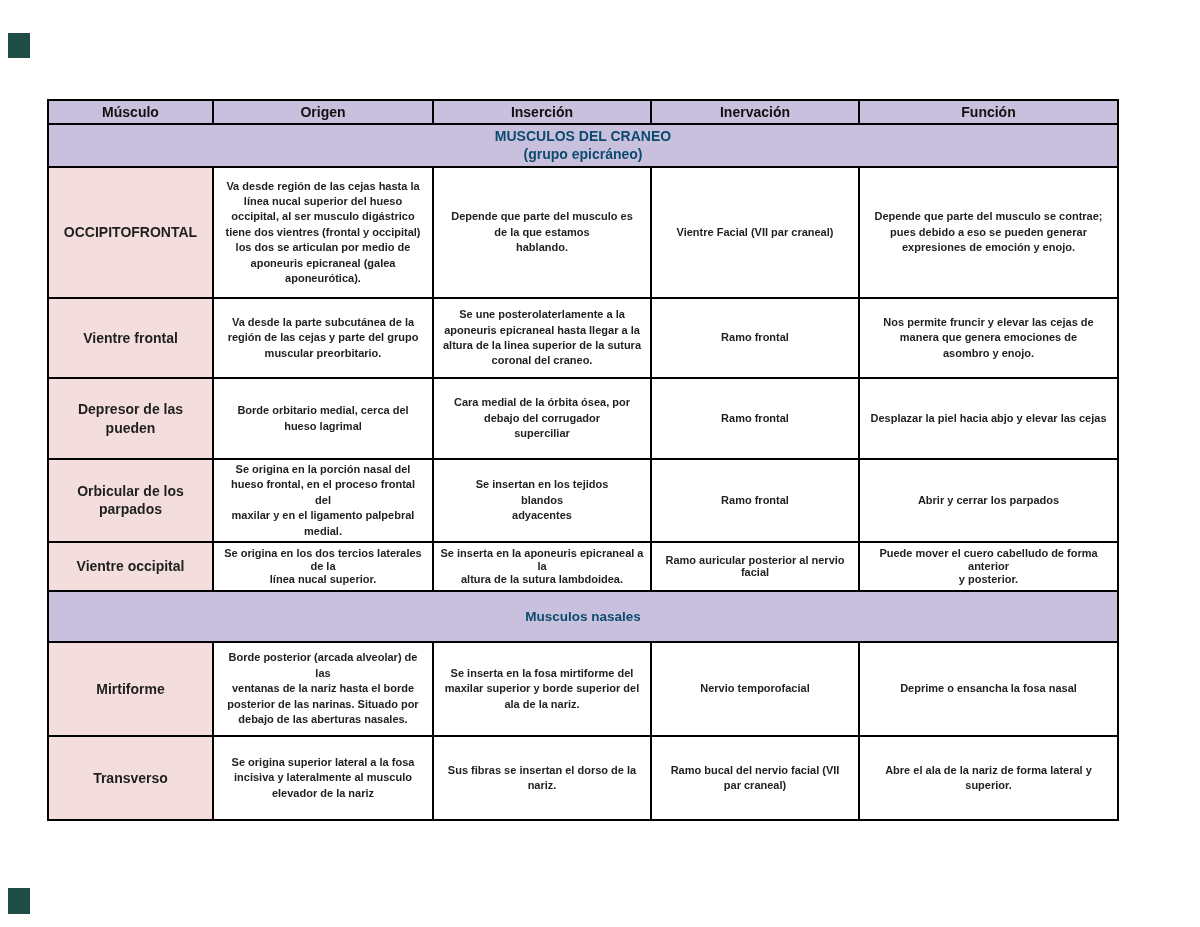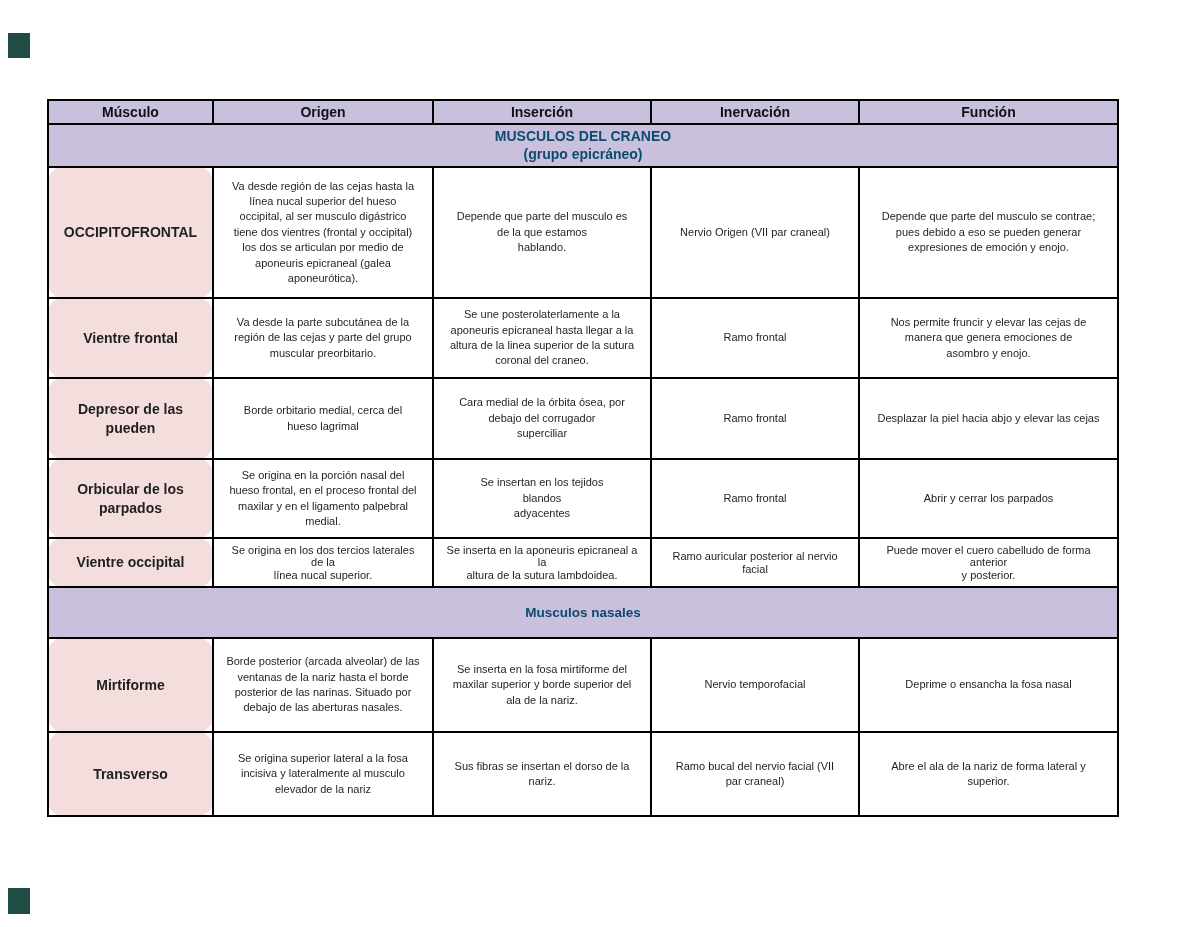--- a/index.html
+++ b/index.html
@@ -20,40 +20,40 @@
     table-layout:fixed;
   }
   table.muscles th, table.muscles td{
     border:2px solid #000000;
     text-align:center;
     vertical-align:middle;
     padding:2px 8px;
     overflow:hidden;
     white-space:pre-line;
     color:#1f1f1f;
+    font-weight:bold;
   }
   tr.colhead th{
     background:#c9c0dd;
     font-size:14px;font-weight:bold;color:#111111;
     height:20px;padding:1px 4px;
   }
   tr.sec td{
     background:#c9c0dd;
     font-size:14px;font-weight:bold;color:#0c4a6e;
     line-height:1.25;
   }
   tr.sec1 td{height:37px;}
   tr.sec2 td{height:17px;line-height:1.0;padding:16px 4px;font-size:13.5px;}
   td.muscle{
     background:#f3dedd;
     font-weight:bold;
     font-size:14px;
     color:#241c1c;
     line-height:1.3;
-    border-radius:15px;
   }
   td.body{
     background:#ffffff;
     font-size:11px;
     line-height:1.4;
   }
   td.left{text-align:left;padding-left:10px;}
   tr.tight td{line-height:1.15;padding:1px 6px;}
   tr.r0 td{height:125px;}
   tr.r1 td{height:74px;}
@@ -99,21 +99,21 @@
       <td class="body left">Va desde región de las cejas hasta la
 línea nucal superior del hueso
 occipital, al ser musculo digástrico
 tiene dos vientres (frontal y occipital)
 los dos se articulan por medio de
 aponeuris epicraneal (galea
 aponeurótica).</td>
       <td class="body">Depende que parte del musculo es
 de la que estamos
 hablando.</td>
-      <td class="body">Nervio Origen (VII par craneal)</td>
+      <td class="body">Vientre Facial (VII par craneal)</td>
       <td class="body">Depende que parte del musculo se contrae;
 pues debido a eso se pueden generar
 expresiones de emoción y enojo.</td>
     </tr>
 
     <tr class="r1">
       <td class="muscle">Vientre frontal</td>
       <td class="body">Va desde la parte subcutánea de la
 región de las cejas y parte del grupo
 muscular preorbitario.</td>

